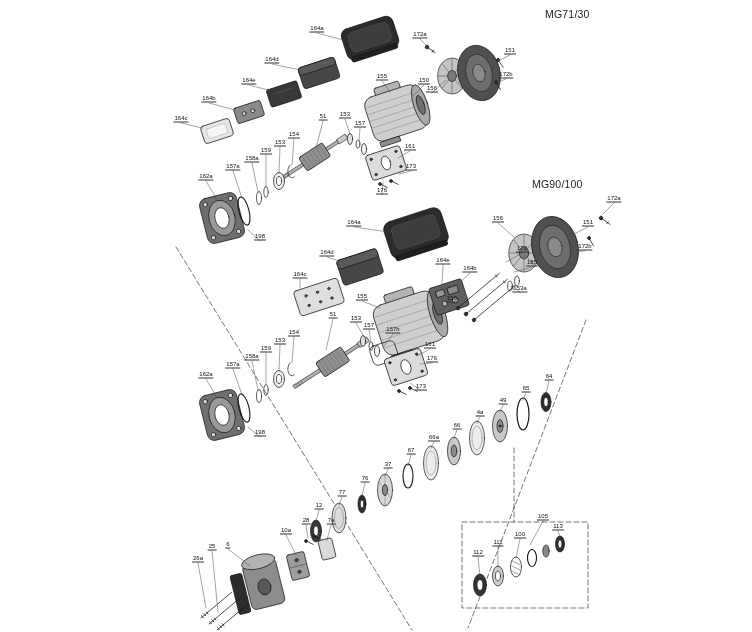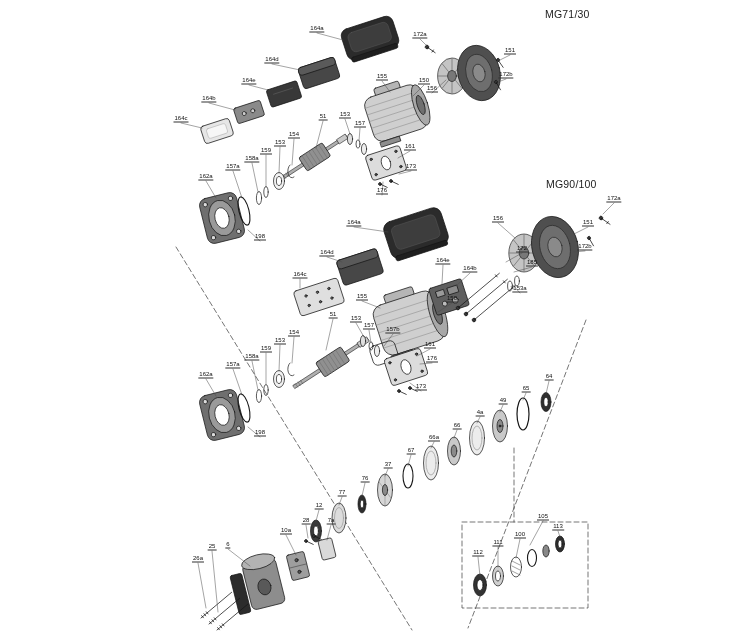--- a/index.html
+++ b/index.html
@@ -475,21 +475,21 @@
           <line x1="543" y1="521" x2="530" y2="545"></line>
           <line x1="478" y1="557" x2="480" y2="576"></line>
           <line x1="498" y1="547" x2="498" y2="567"></line>
           <line x1="520" y1="539" x2="516" y2="558"></line>
           <line x1="558" y1="531" x2="560" y2="537"></line>
         </g>
   </g>
 </svg>
 
 <div class="title" style="left:545px;top:8px;">MG71/30</div>
-<div class="title" style="left:526px;top:178px;padding-left:20px;">MG90/100</div>
+<div class="title" style="left:512px;top:178px;padding-left:20px;">MG90/100</div>
 
 <div id="labels-layer">
       <span class="part-label" style="left: 317px; top: 32px;">164a</span>
       <span class="part-label" style="left: 272px; top: 63px;">164d</span>
       <span class="part-label" style="left: 249px; top: 84px;">164e</span>
       <span class="part-label" style="left: 209px; top: 102px;">164b</span>
       <span class="part-label" style="left: 181px; top: 122px;">164c</span>
       <span class="part-label" style="left: 420px; top: 38px;">172a</span>
       <span class="part-label" style="left: 510px; top: 54px;">151</span>
       <span class="part-label" style="left: 506px; top: 78px;">172b</span>

